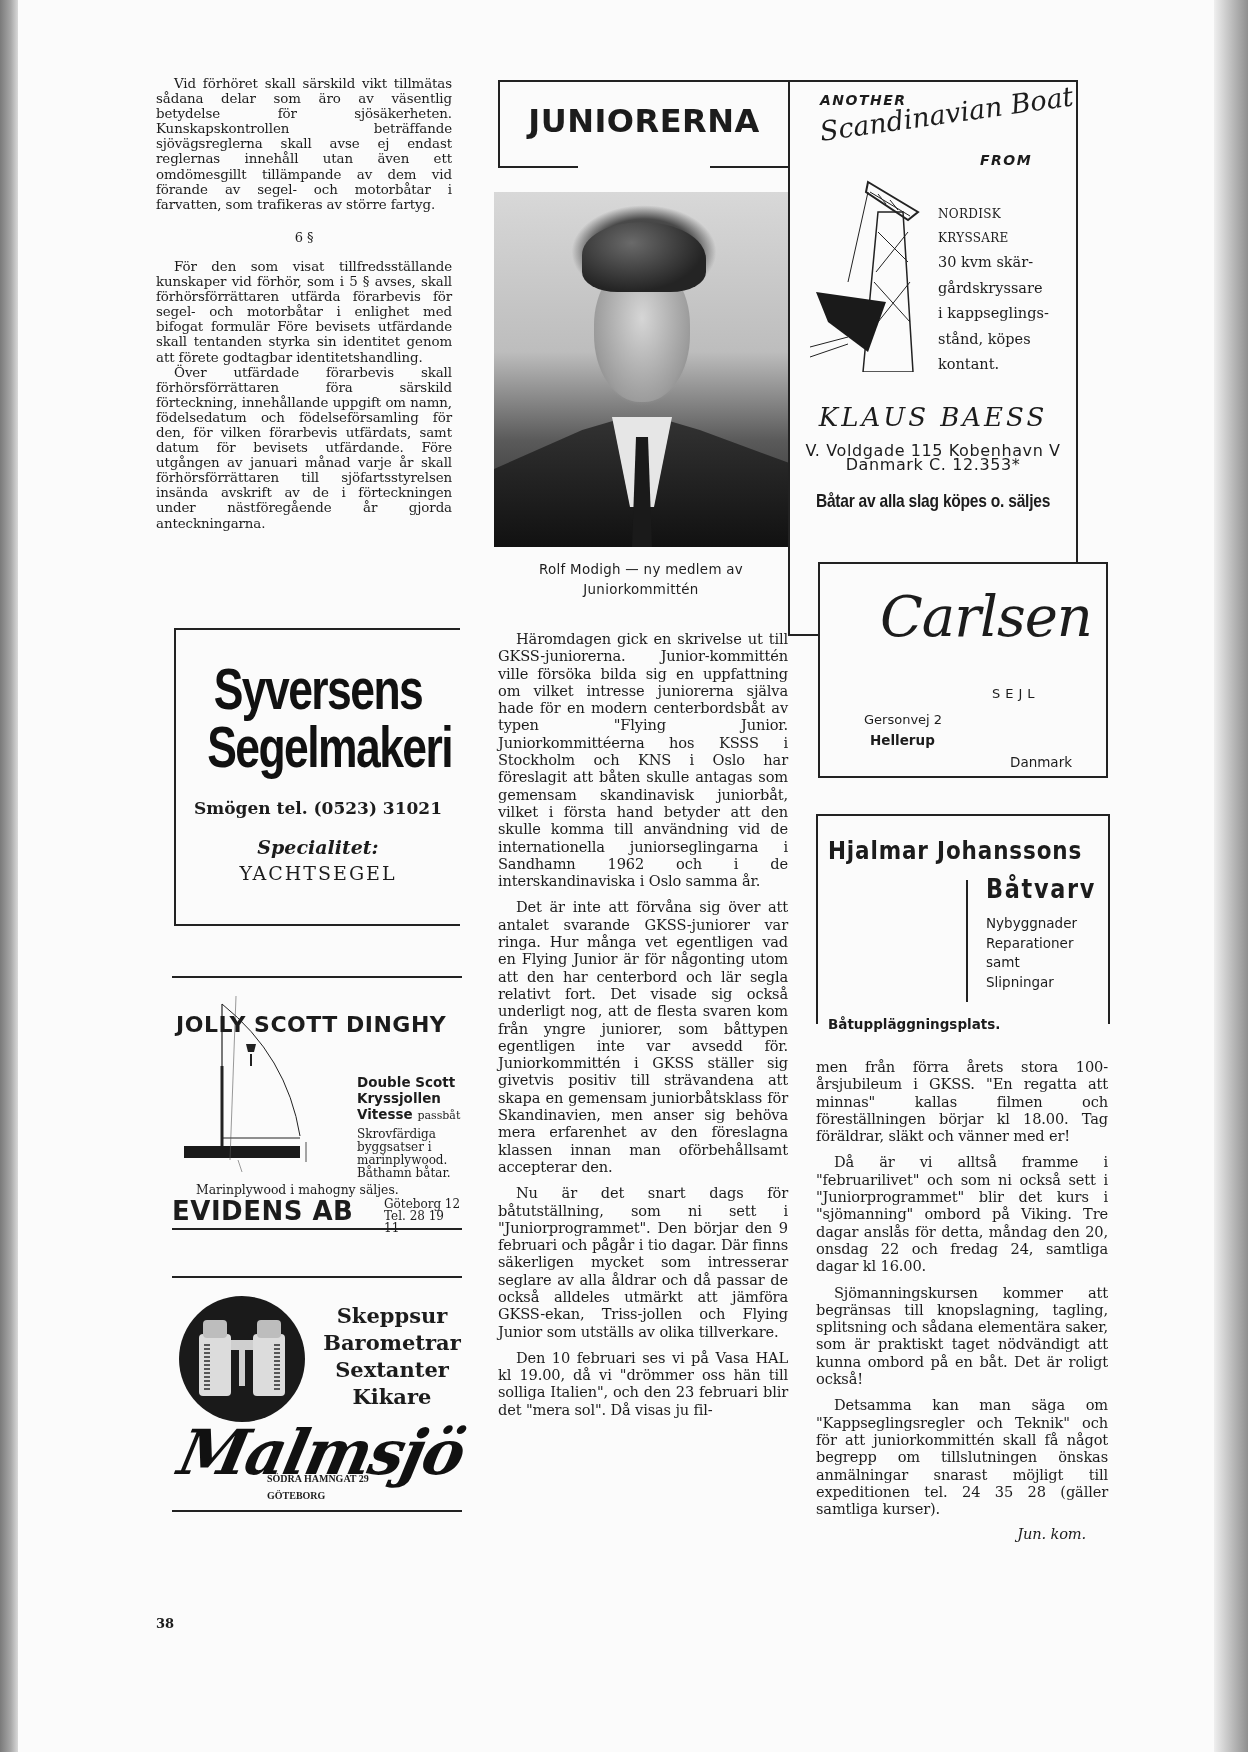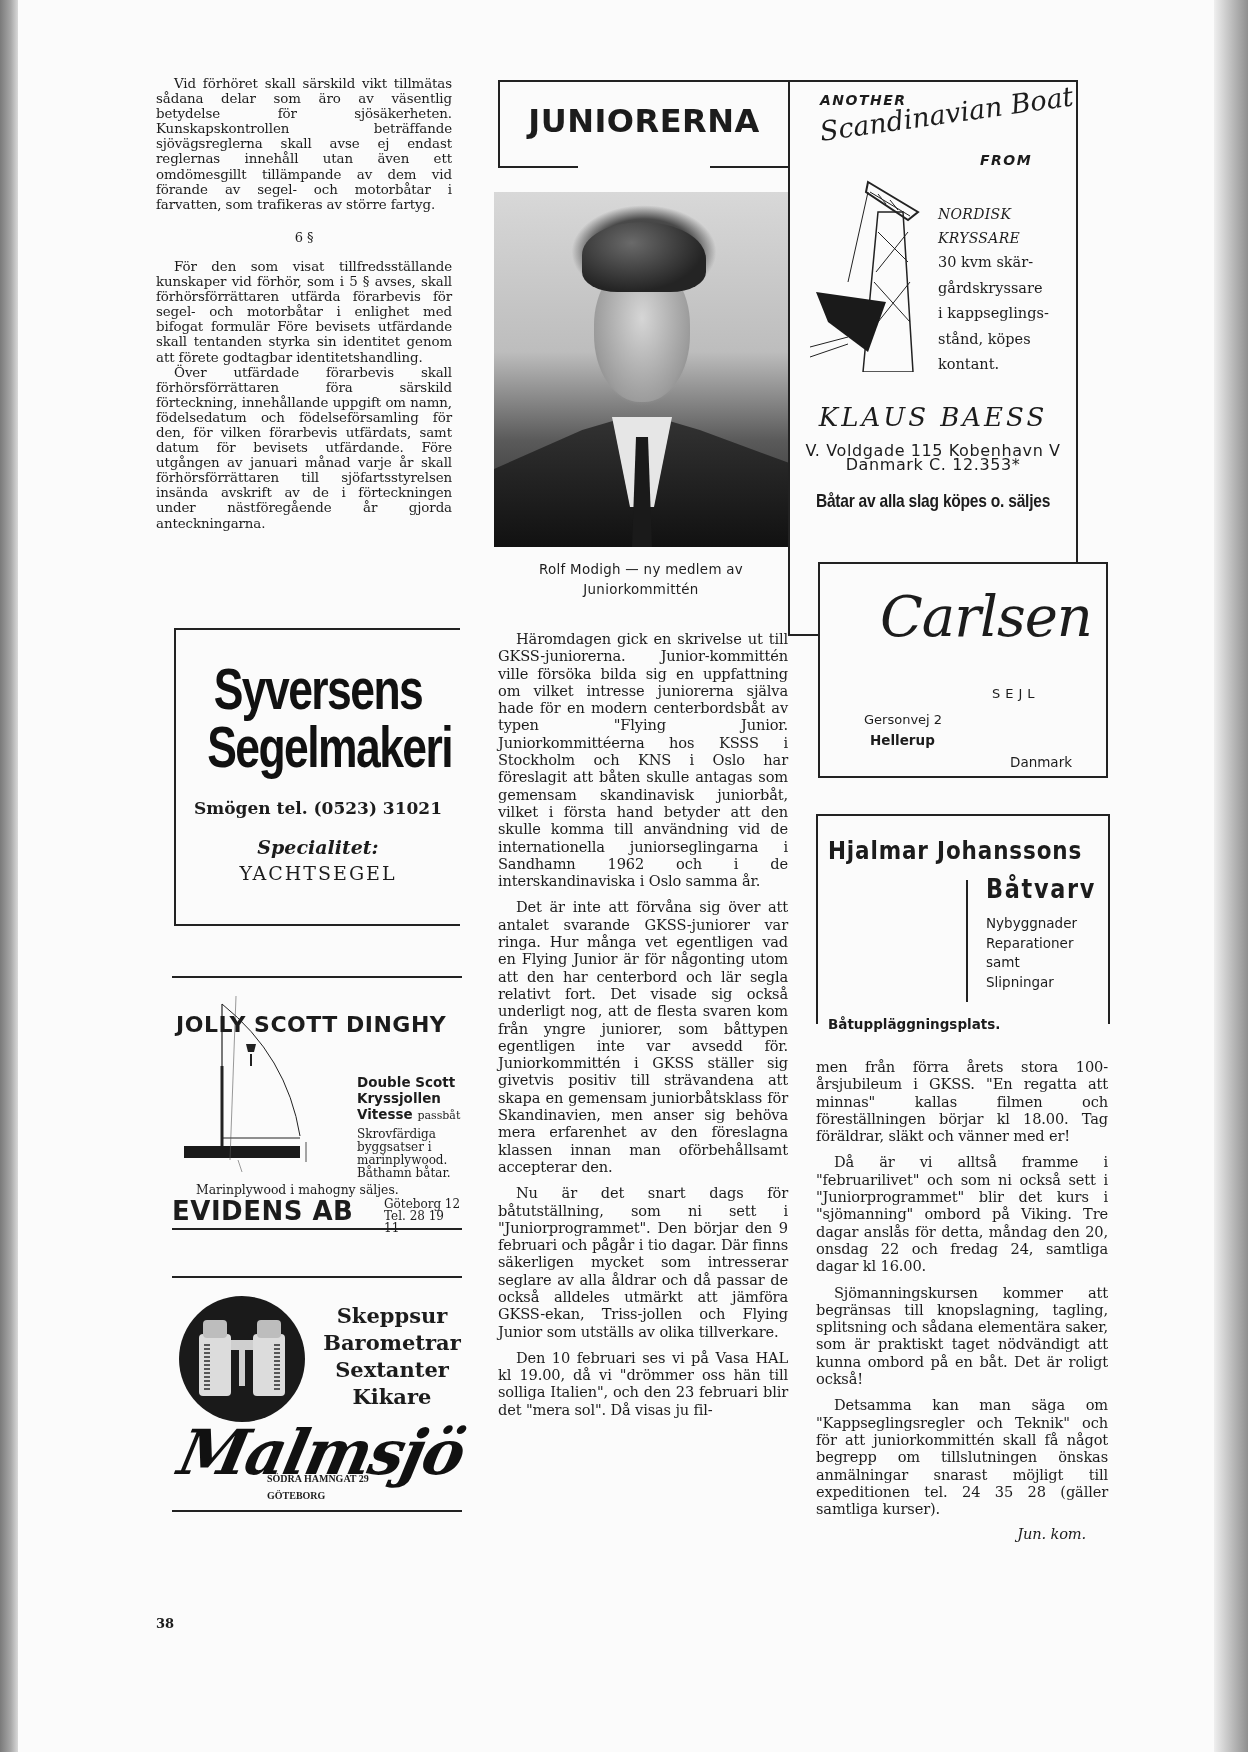--- a/index.html
+++ b/index.html
@@ -114,21 +114,21 @@
   
   .ad-klaus {
     left: 788px; top: 80px; width: 290px; height: 556px;
     border-top: 2px solid #222; border-left: 2px solid #222; border-right: 2px solid #222; border-bottom: 2px solid #222;
   }
   .klaus-another { position: absolute; left: 30px; top: 10px; font-family: "DejaVu Sans", sans-serif; font-style: italic; font-weight: bold; font-size: 14px; letter-spacing: 1.5px; }
   .klaus-script { position: absolute; left: 30px; top: 34px; font-family: "DejaVu Serif", serif; font-style: italic; font-size: 27px; transform: rotate(-8deg); transform-origin: left; white-space: nowrap; }
   .klaus-from { position: absolute; left: 190px; top: 70px; font-family: "DejaVu Sans", sans-serif; font-style: italic; font-weight: bold; font-size: 14px; letter-spacing: 1.5px; }
   .klaus-crane { position: absolute; left: 18px; top: 90px; width: 130px; height: 200px; }
   .klaus-desc { position: absolute; left: 148px; top: 120px; font-family: "DejaVu Serif", serif; font-size: 14.5px; line-height: 25.5px; width: 140px; }
-  .klaus-desc .nk { font-size: 14px; line-height: 24px; letter-spacing: 0.3px; font-style: italic; }
+  .klaus-desc .nk { font-size: 12px; line-height: 24px; letter-spacing: 0.3px; }
   .klaus-name { position: absolute; left: 0; width: 100%; top: 320px; text-align: center; font-family: "DejaVu Serif", serif; font-style: italic; font-size: 26px; letter-spacing: 3px; }
   .klaus-addr { position: absolute; left: 0; width: 100%; top: 362px; text-align: center; font-family: "DejaVu Sans", sans-serif; font-size: 16px; line-height: 14px; letter-spacing: 0.6px; }
   .klaus-slogan { position: absolute; left: 0; width: 100%; top: 408px; text-align: center; font-family: "Liberation Sans", sans-serif; font-weight: 900; font-size: 19px; transform: scaleX(0.82); letter-spacing: -0.3px; }
 
   .ad-carlsen {
     left: 818px; top: 562px; width: 290px; height: 216px;
     border: 2px solid #222; border-top-width: 2px;
   }
   .carlsen-logo { position: absolute; left: 60px; top: 20px; font-family: "DejaVu Serif", serif; font-style: italic; font-size: 56px; letter-spacing: -1px; }
   .carlsen-sejl { position: absolute; left: 172px; top: 122px; font-family: "DejaVu Sans", sans-serif; font-size: 13px; letter-spacing: 5px; }

